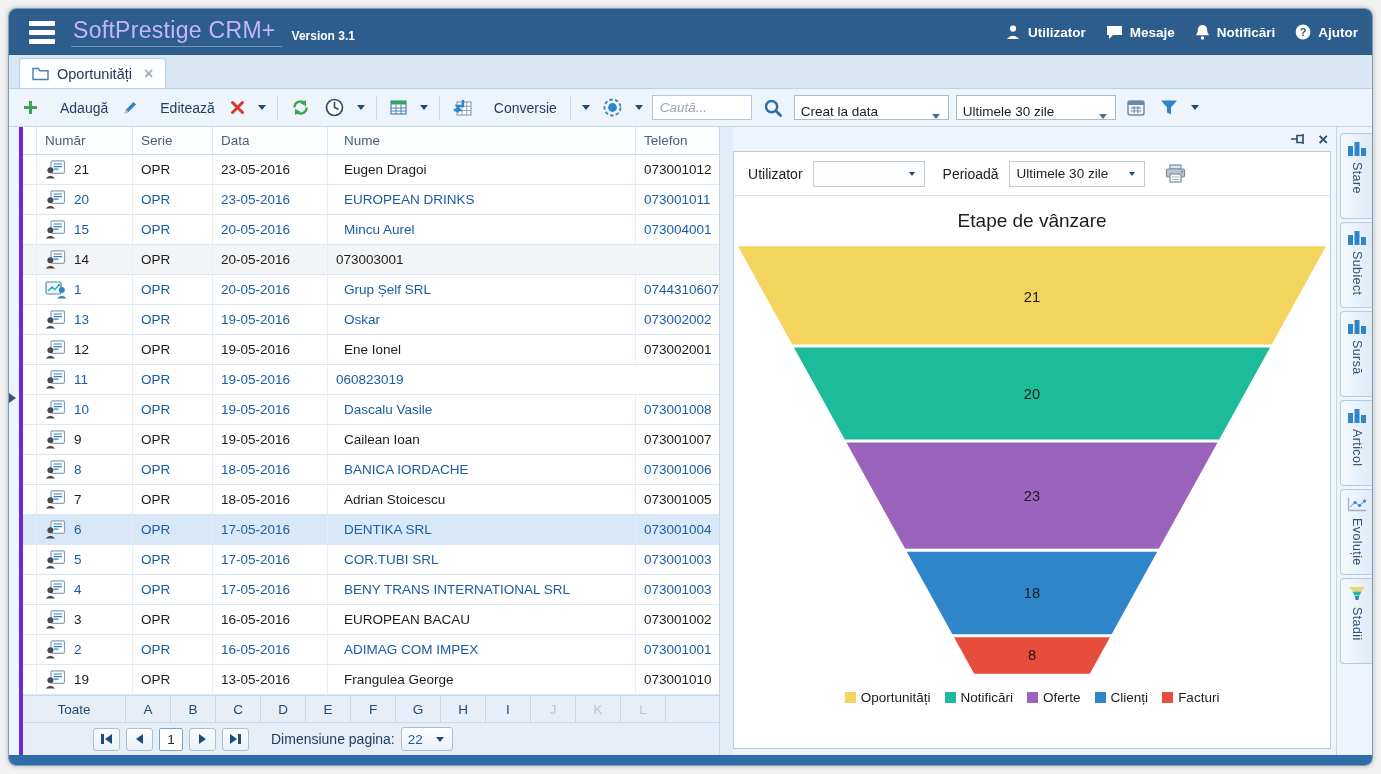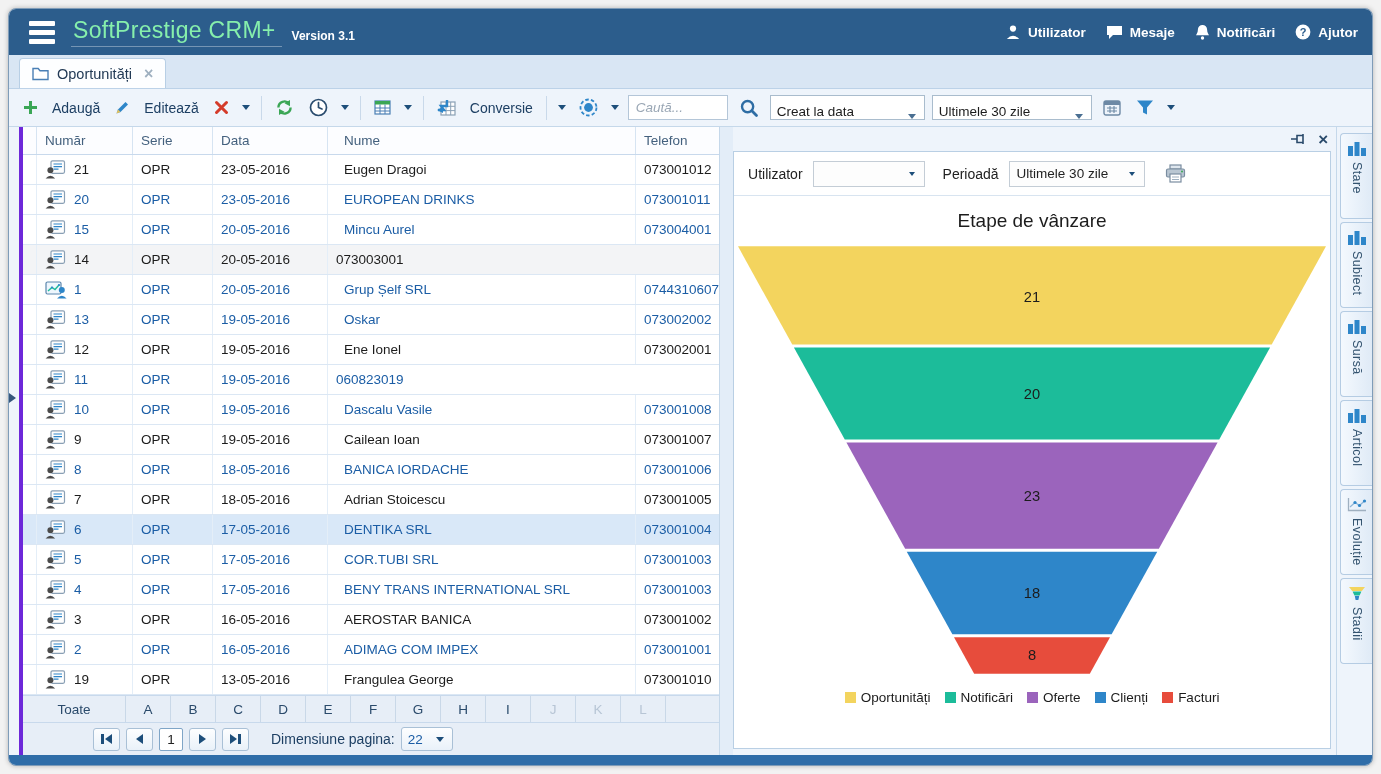--- a/index.html
+++ b/index.html
@@ -4,34 +4,34 @@
 <style>
   * { box-sizing: border-box; margin: 0; padding: 0; }
   html,body { width:1381px; height:774px; background:#f2f2f2; font-family:"Liberation Sans", sans-serif; overflow:hidden; }
   .window { position:absolute; left:8px; top:8px; width:1365px; height:758px; background:#eef4fb;
             border:1px solid #7f9cb8; border-radius:8px; overflow:hidden; box-shadow:0 0 5px rgba(0,0,0,.25); display:flex; flex-direction:column; }
 
   
   .appbar { height:46px; background:#2c5d8c; display:flex; align-items:center; padding:0 14px; flex:0 0 auto; }
   .hamburger { width:26px; display:flex; flex-direction:column; gap:4px; margin:0 16px 0 6px; cursor:pointer; }
   .hamburger span { height:5px; background:#fff; border-radius:1px; }
-  .app-title { color:#86efac; font-size:23px; letter-spacing:.3px; border-bottom:1px solid rgba(255,255,255,.35); padding:0 6px 2px 2px; }
+  .app-title { color:#c4b5fd; font-size:23px; letter-spacing:.3px; border-bottom:1px solid rgba(255,255,255,.35); padding:0 6px 2px 2px; }
   .app-version { color:#fff; font-size:12px; font-weight:bold; margin-left:10px; padding-top:8px; }
   .appbar-right { margin-left:auto; display:flex; align-items:center; gap:20px; }
   .appbar-item { display:flex; align-items:center; gap:7px; color:#fff; font-size:13.5px; font-weight:bold; cursor:pointer; }
 
   
   .tabstrip { height:34px; background:#d9e6f4; border-bottom:1px solid #bcd2e8; display:flex; align-items:flex-end; padding-left:10px; flex:0 0 auto; }
   .tab { height:30px; background:#fdfeff; border:1px solid #b8cfe5; border-bottom:none; border-radius:4px 4px 0 0;
          display:flex; align-items:center; gap:8px; padding:0 12px; font-size:14.5px; color:#223a55; cursor:pointer; }
   .tab .close { color:#9fb0c0; font-size:16px; font-weight:bold; margin-left:4px; }
 
   
   .toolbar { height:38px; background:#eef4fb; border-bottom:1px solid #c5d8ea; display:flex; align-items:center; gap:7px; padding:0 10px; flex:0 0 auto; }
-  .tbtn { display:flex; align-items:center; gap:14px; font-size:14px; color:#1d3f63; cursor:pointer; padding:3px 4px; border-radius:3px; }
+  .tbtn { display:flex; align-items:center; gap:22px; font-size:14px; color:#1d3f63; cursor:pointer; padding:3px 4px; border-radius:3px; }
   .caret { width:0; height:0; border-left:4px solid transparent; border-right:4px solid transparent; border-top:5px solid #1d4e7a; cursor:pointer; margin:0 2px; }
   .tsep { width:1px; height:24px; background:#c9d9ea; margin:0 2px; }
   .search-box { width:100px; height:25px; border:1px solid #b4c6d8; background:#fff; font-style:italic; color:#ef4444;
                 font-size:13.5px; padding:0 7px; font-family:"Liberation Sans", sans-serif; }
   .search-box::placeholder { color:#9aa7b5; font-style:italic; }
   .dd { height:25px; background:#fff; border:1px solid #a9bccd; display:flex; align-items:flex-end; font-size:13.5px; color:#1c1c1c; padding:0 6px; cursor:pointer; }
   .dd .caret { margin-left:auto; border-top-color:#4a6f92; }
 
   
   .main { flex:1; display:flex; position:relative; min-height:0; }
@@ -526,21 +526,21 @@
             <div class="cell c-num"><span class="row-icon">
                 <svg width="22" height="19" viewBox="0 0 22 19">
                   <rect x="6" y="0.8" width="13.5" height="12.5" rx="1.5" fill="#fdfdfd" stroke="#8aa0b5" stroke-width="1.2"></rect>
                   <path d="M8.5 4 H17 M8.5 6.6 H17 M8.5 9.2 H13.5" stroke="#2e86c9" stroke-width="1.2"></path>
                   <circle cx="5.4" cy="10.2" r="3" fill="#4a4a4a"></circle>
                   <path d="M0.6 18.6 Q5.4 12.8 10.2 18.6 Z" fill="#4a4a4a"></path>
                 </svg>
               </span>3</div>
             <div class="cell c-serie">OPR</div>
             <div class="cell c-data">16-05-2016</div>
-            <div class="cell c-nume">AEROSTAR BANICA</div>
+            <div class="cell c-nume">EUROPEAN BACAU</div>
             <div class="cell c-tel">073001002</div>
           </div>
           <div class="grow link-row">
             <div class="cell c-ind"></div>
             <div class="cell c-num"><span class="row-icon">
                 <svg width="22" height="19" viewBox="0 0 22 19">
                   <rect x="6" y="0.8" width="13.5" height="12.5" rx="1.5" fill="#fdfdfd" stroke="#8aa0b5" stroke-width="1.2"></rect>
                   <path d="M8.5 4 H17 M8.5 6.6 H17 M8.5 9.2 H13.5" stroke="#2e86c9" stroke-width="1.2"></path>
                   <circle cx="5.4" cy="10.2" r="3" fill="#4a4a4a"></circle>
                   <path d="M0.6 18.6 Q5.4 12.8 10.2 18.6 Z" fill="#4a4a4a"></path>

